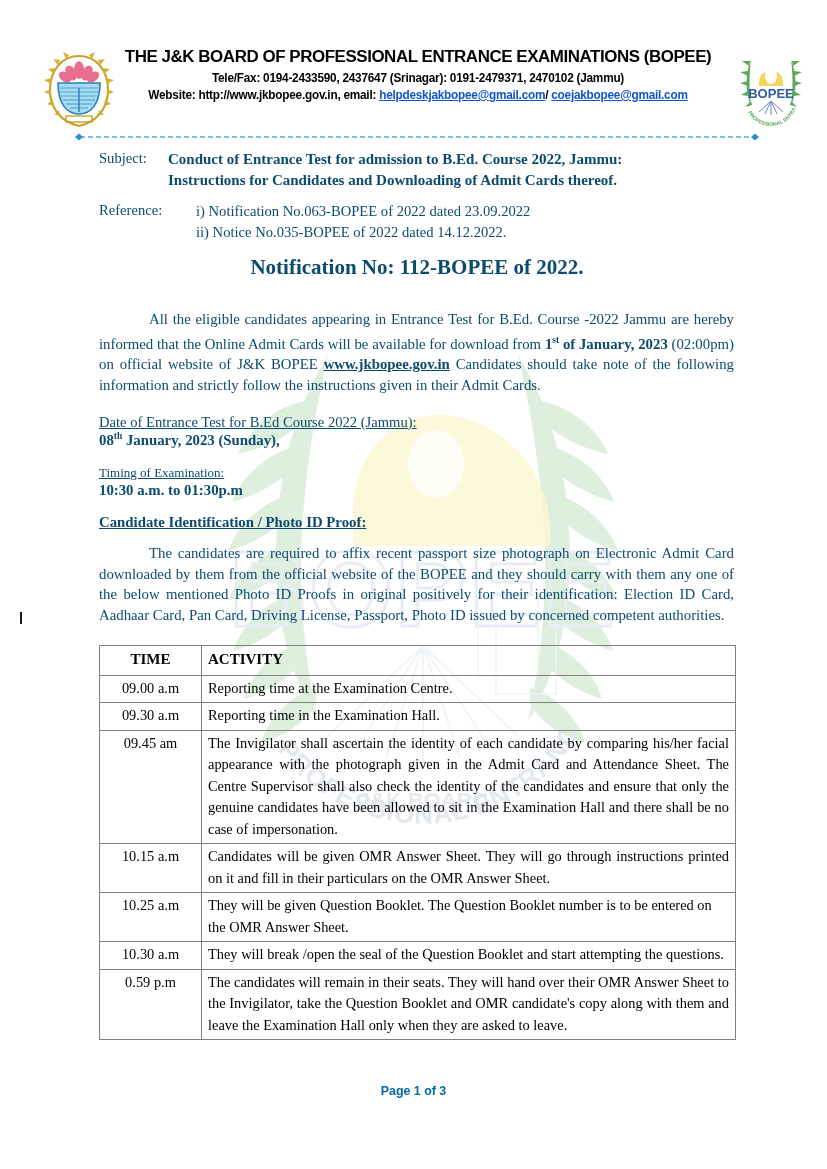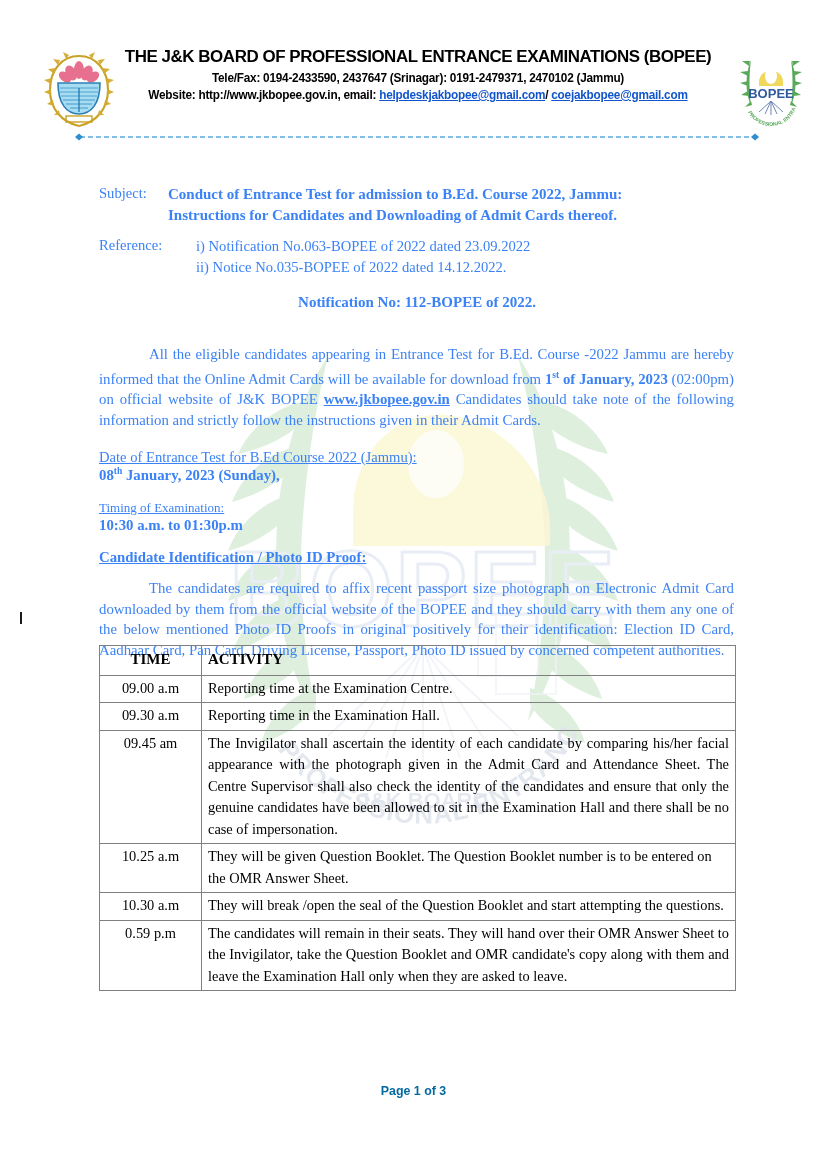--- a/index.html
+++ b/index.html
@@ -33,29 +33,29 @@
   .weburl{
     font-family:"Liberation Sans",sans-serif;font-weight:bold;font-size:12.3px;
     letter-spacing:-0.25px;color:#000;margin-top:3px;white-space:nowrap;
     transform:scaleX(.96);transform-origin:center;
   }
   .weburl .mail{color:#1155cc;text-decoration:underline;}
   .divider-wrap{position:absolute;left:72px;top:84px;width:690px;height:10px;}
 
   
   .content{position:absolute;left:0;top:0;width:827px;z-index:2;}
-  .blk{position:absolute;color:#3b82f6;margin-top:35px;}
+  .blk{position:absolute;color:#0c4a6e;}
   .ser{font-family:"Liberation Serif",serif;}
   .just{text-align:justify;}
   .subj-label{left:99px;top:150px;width:70px;font-size:14.6px;}
   .subj-body{left:168px;top:149px;width:566px;font-size:15px;font-weight:bold;line-height:20.5px;}
   .ref-label{left:99px;top:202px;width:90px;font-size:14.6px;}
   .ref-body{left:196px;top:201px;width:540px;font-size:14.6px;line-height:21px;}
 
-  .notif{left:99px;top:257px;width:636px;text-align:center;font-size:15px;font-weight:bold;line-height:21px;}
+  .notif{left:99px;top:257px;width:636px;text-align:center;font-size:21px;font-weight:bold;line-height:21px;}
 
   .para1{left:99px;top:309px;width:635px;font-size:14.8px;line-height:20.6px;}
   .para1 .ind{display:inline-block;width:50px;}
   .bold{font-weight:bold;}
   .site{font-weight:bold;text-decoration:underline;}
   sup{font-size:9.5px;vertical-align:super;}
 
   .h-date{left:99px;top:414px;width:420px;font-size:14.6px;text-decoration:underline;}
   .v-date{left:99px;top:431px;width:420px;font-size:14.8px;font-weight:bold;}
   .h-time{left:99px;top:465px;width:420px;font-size:13px;text-decoration:underline;}
@@ -301,20 +301,24 @@
       </tr>
       <tr>
         <td class="c-time">09.30 a.m</td>
         <td class="c-act nojust">Reporting time in the Examination Hall.</td>
       </tr>
       <tr>
         <td class="c-time">09.45 am</td>
         <td class="c-act">The Invigilator shall ascertain the identity of each candidate by comparing his/her facial appearance with the photograph given in the Admit Card and Attendance Sheet.  The  Centre Supervisor shall also check the identity of  the candidates and ensure that  only the genuine candidates have been allowed to sit in the Examination Hall and there shall be no case of impersonation.</td>
       </tr>
       <tr>
+        <td class="c-time">10.15 a.m</td>
+        <td class="c-act">Candidates will be given OMR Answer Sheet. They will go through instructions printed on it and fill in their particulars on the OMR Answer Sheet.</td>
+      </tr>
+      <tr>
         <td class="c-time">10.25 a.m</td>
         <td class="c-act nojust">They will be given    Question Booklet. The    Question Booklet number is to be entered on the OMR Answer Sheet.</td>
       </tr>
       <tr>
         <td class="c-time">10.30 a.m</td>
         <td class="c-act">They will break /open the seal of the Question Booklet and start attempting the questions.</td>
       </tr>
       <tr>
         <td class="c-time">0.59 p.m</td>
         <td class="c-act">The candidates will remain in their seats. They will hand over their OMR Answer Sheet to the Invigilator, take the Question Booklet and OMR candidate's copy along with them and leave the Examination Hall only when they are asked to leave.</td>

